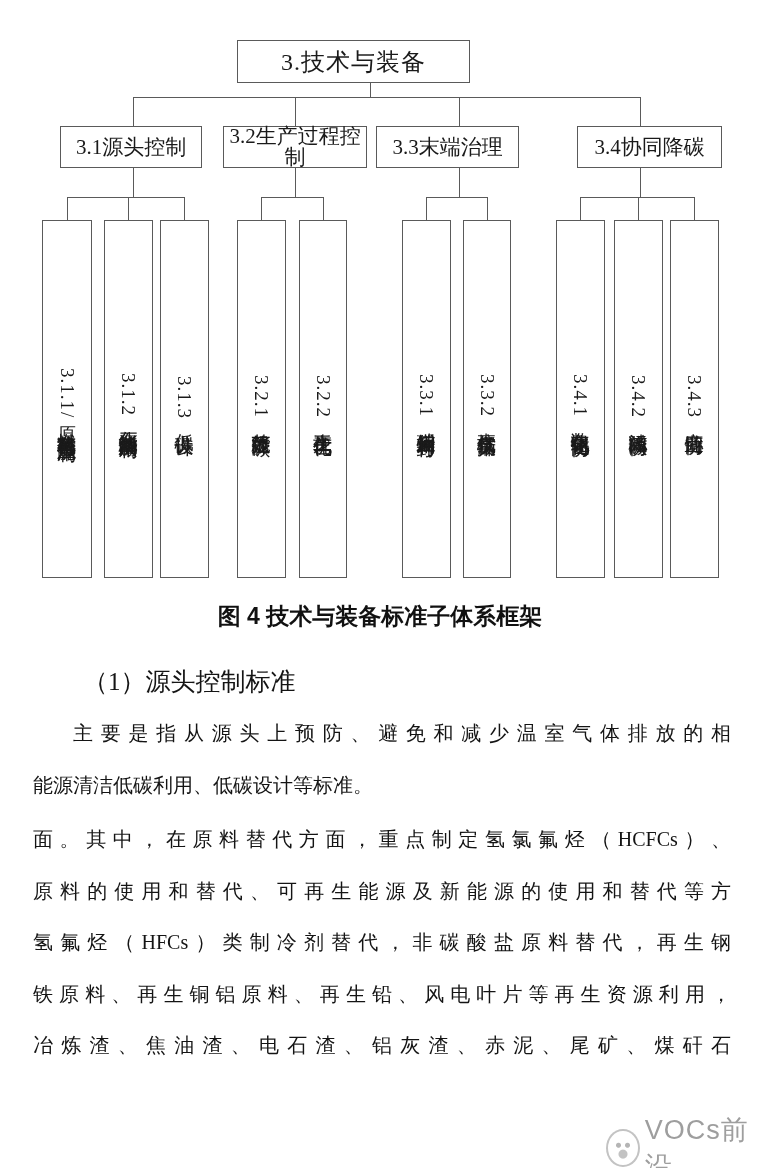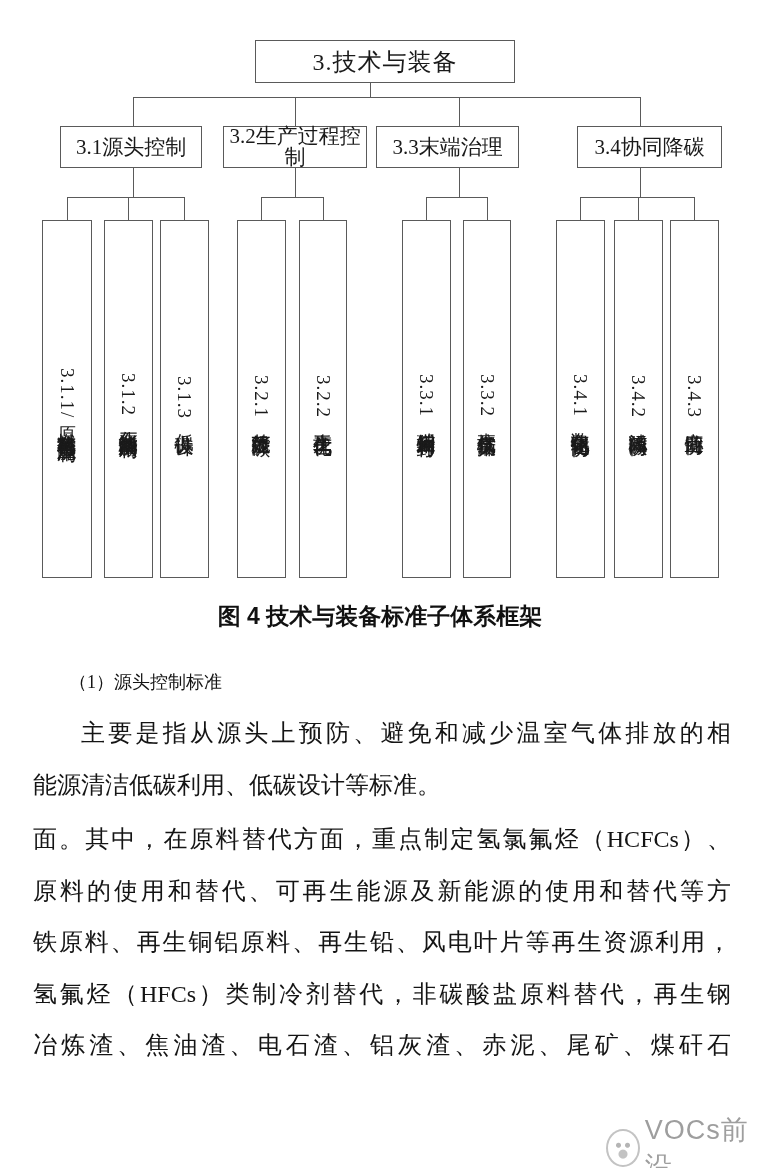--- a/index.html
+++ b/index.html
@@ -22,25 +22,25 @@
     display:flex;align-items:center;justify-content:center;
   }
   .ln{position:absolute;background:#5a5a5a;display:block;}
   
   .caption{
     position:absolute;left:0;top:601px;width:760px;text-align:center;
     font-family:"Liberation Sans","DejaVu Sans",sans-serif;
     font-weight:bold;font-size:23px;color:#111;
   }
   .content{position:absolute;left:33px;top:656px;width:698px;}
-  .sec-heading{height:52px;line-height:52px;font-size:18px;text-indent:2em;}
+  .sec-heading{height:52px;line-height:52px;font-size:25px;text-indent:2em;}
   .para{margin:0;}
   .para + .para{margin-top:3px;}
   .tline{
-    height:51.5px;line-height:51.5px;font-size:24px;
+    height:51.5px;line-height:51.5px;font-size:20px;
     text-align:justify;text-align-last:justify;
   }
   .tline.last{text-align-last:left;}
   .tline.indent{text-indent:2em;}
   .bold{font-weight:bold;}
   
   .watermark{
     position:absolute;left:606px;top:1112px;display:flex;align-items:center;gap:5px;
     font-family:"Liberation Sans","DejaVu Sans",sans-serif;
   }
@@ -58,21 +58,21 @@
     text-shadow:0 0 4px #ffffff,1px 1px 2px #ffffff,-1px -1px 2px #ffffff,0 0 8px #ffffff;
   }
 </style>
 </head>
 <body>
 
 <div class="page">
 
   <div class="diagram">
 
-    <div class="nbox rootbox" style="left:255px;top:40px;width:260px;height:43px;font-family:Liberation Serif, serif;">3.技术与装备</div>
+    <div class="nbox rootbox" style="left:237px;top:40px;width:233px;height:43px;font-family:Liberation Serif, serif;">3.技术与装备</div>
 
     <i class="ln" style="left:370px;top:83px;width:1px;height:14px;"></i>
     <i class="ln" style="left:133px;top:97px;width:508px;height:1px;"></i>
     <i class="ln" style="left:133px;top:97px;width:1px;height:29px;"></i>
     <i class="ln" style="left:295px;top:97px;width:1px;height:29px;"></i>
     <i class="ln" style="left:459px;top:97px;width:1px;height:29px;"></i>
     <i class="ln" style="left:640px;top:97px;width:1px;height:29px;"></i>
 
     <div class="nbox l2box" style="left:60px;top:126px;width:142px;height:42px;">3.1源头控制</div>
     <div class="nbox l2box" style="left:223px;top:126px;width:144px;height:42px;">3.2生产过程控制</div>
@@ -122,22 +122,22 @@
   <div class="content">
     <div class="sec-heading">（1）源头控制标准</div>
     <div id="paragraphs">
         <div class="para">
           <div class="tline indent"><span>主要是指从源头上预防、避免和减少温室气体排放的相</span></div>
           <div class="tline last"><span>能源清洁低碳利用、低碳设计等标准。</span></div>
         </div>
         <div class="para">
           <div class="tline"><span>面。其中，在原料替代方面，重点制定氢氯氟烃（HCFCs）、</span></div>
           <div class="tline"><span>原料的使用和替代、可再生能源及新能源的使用和替代等方</span></div>
+          <div class="tline"><span>氢氟烃（HFCs）类制冷剂替代，非碳酸盐原料替代，再生钢</span></div>
           <div class="tline"><span>铁原料、再生铜铝原料、再生铅、风电叶片等再生资源利用，</span></div>
-          <div class="tline"><span>氢氟烃（HFCs）类制冷剂替代，非碳酸盐原料替代，再生钢</span></div>
           <div class="tline"><span>冶炼渣、焦油渣、电石渣、铝灰渣、赤泥、尾矿、煤矸石</span></div>
         </div>
       </div>
   </div>
 
   <div class="watermark">
     <span class="wm-logo"></span>
     <span class="wm-text">VOCs前沿</span>
   </div>
 

